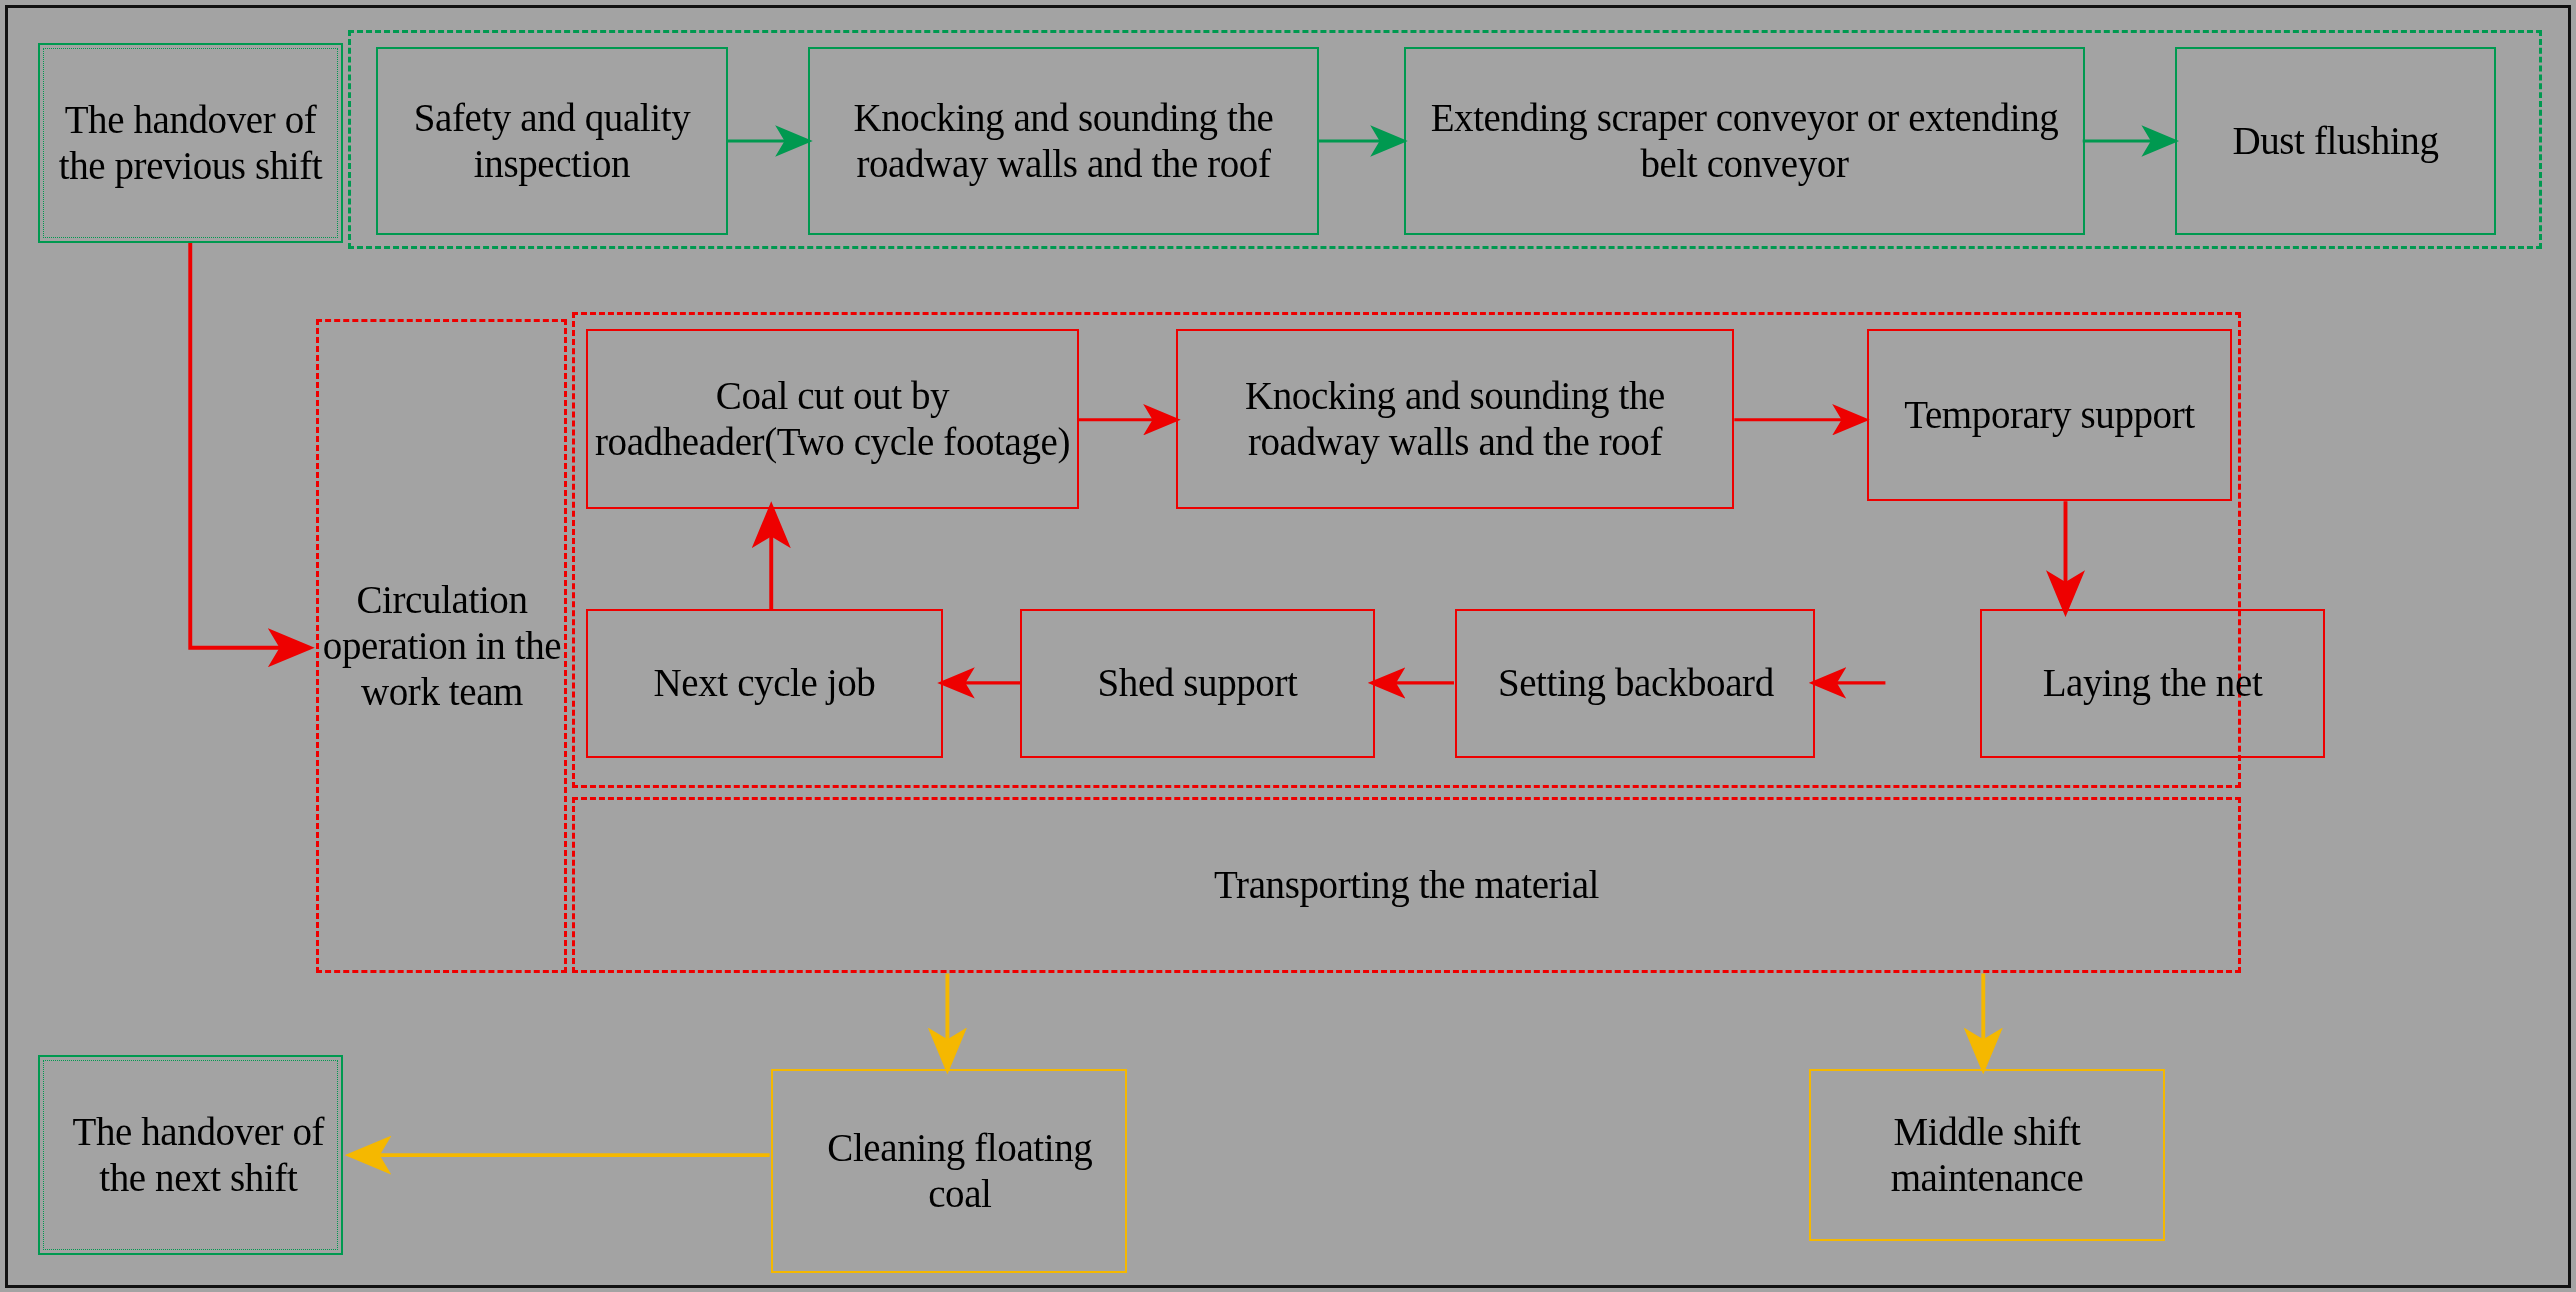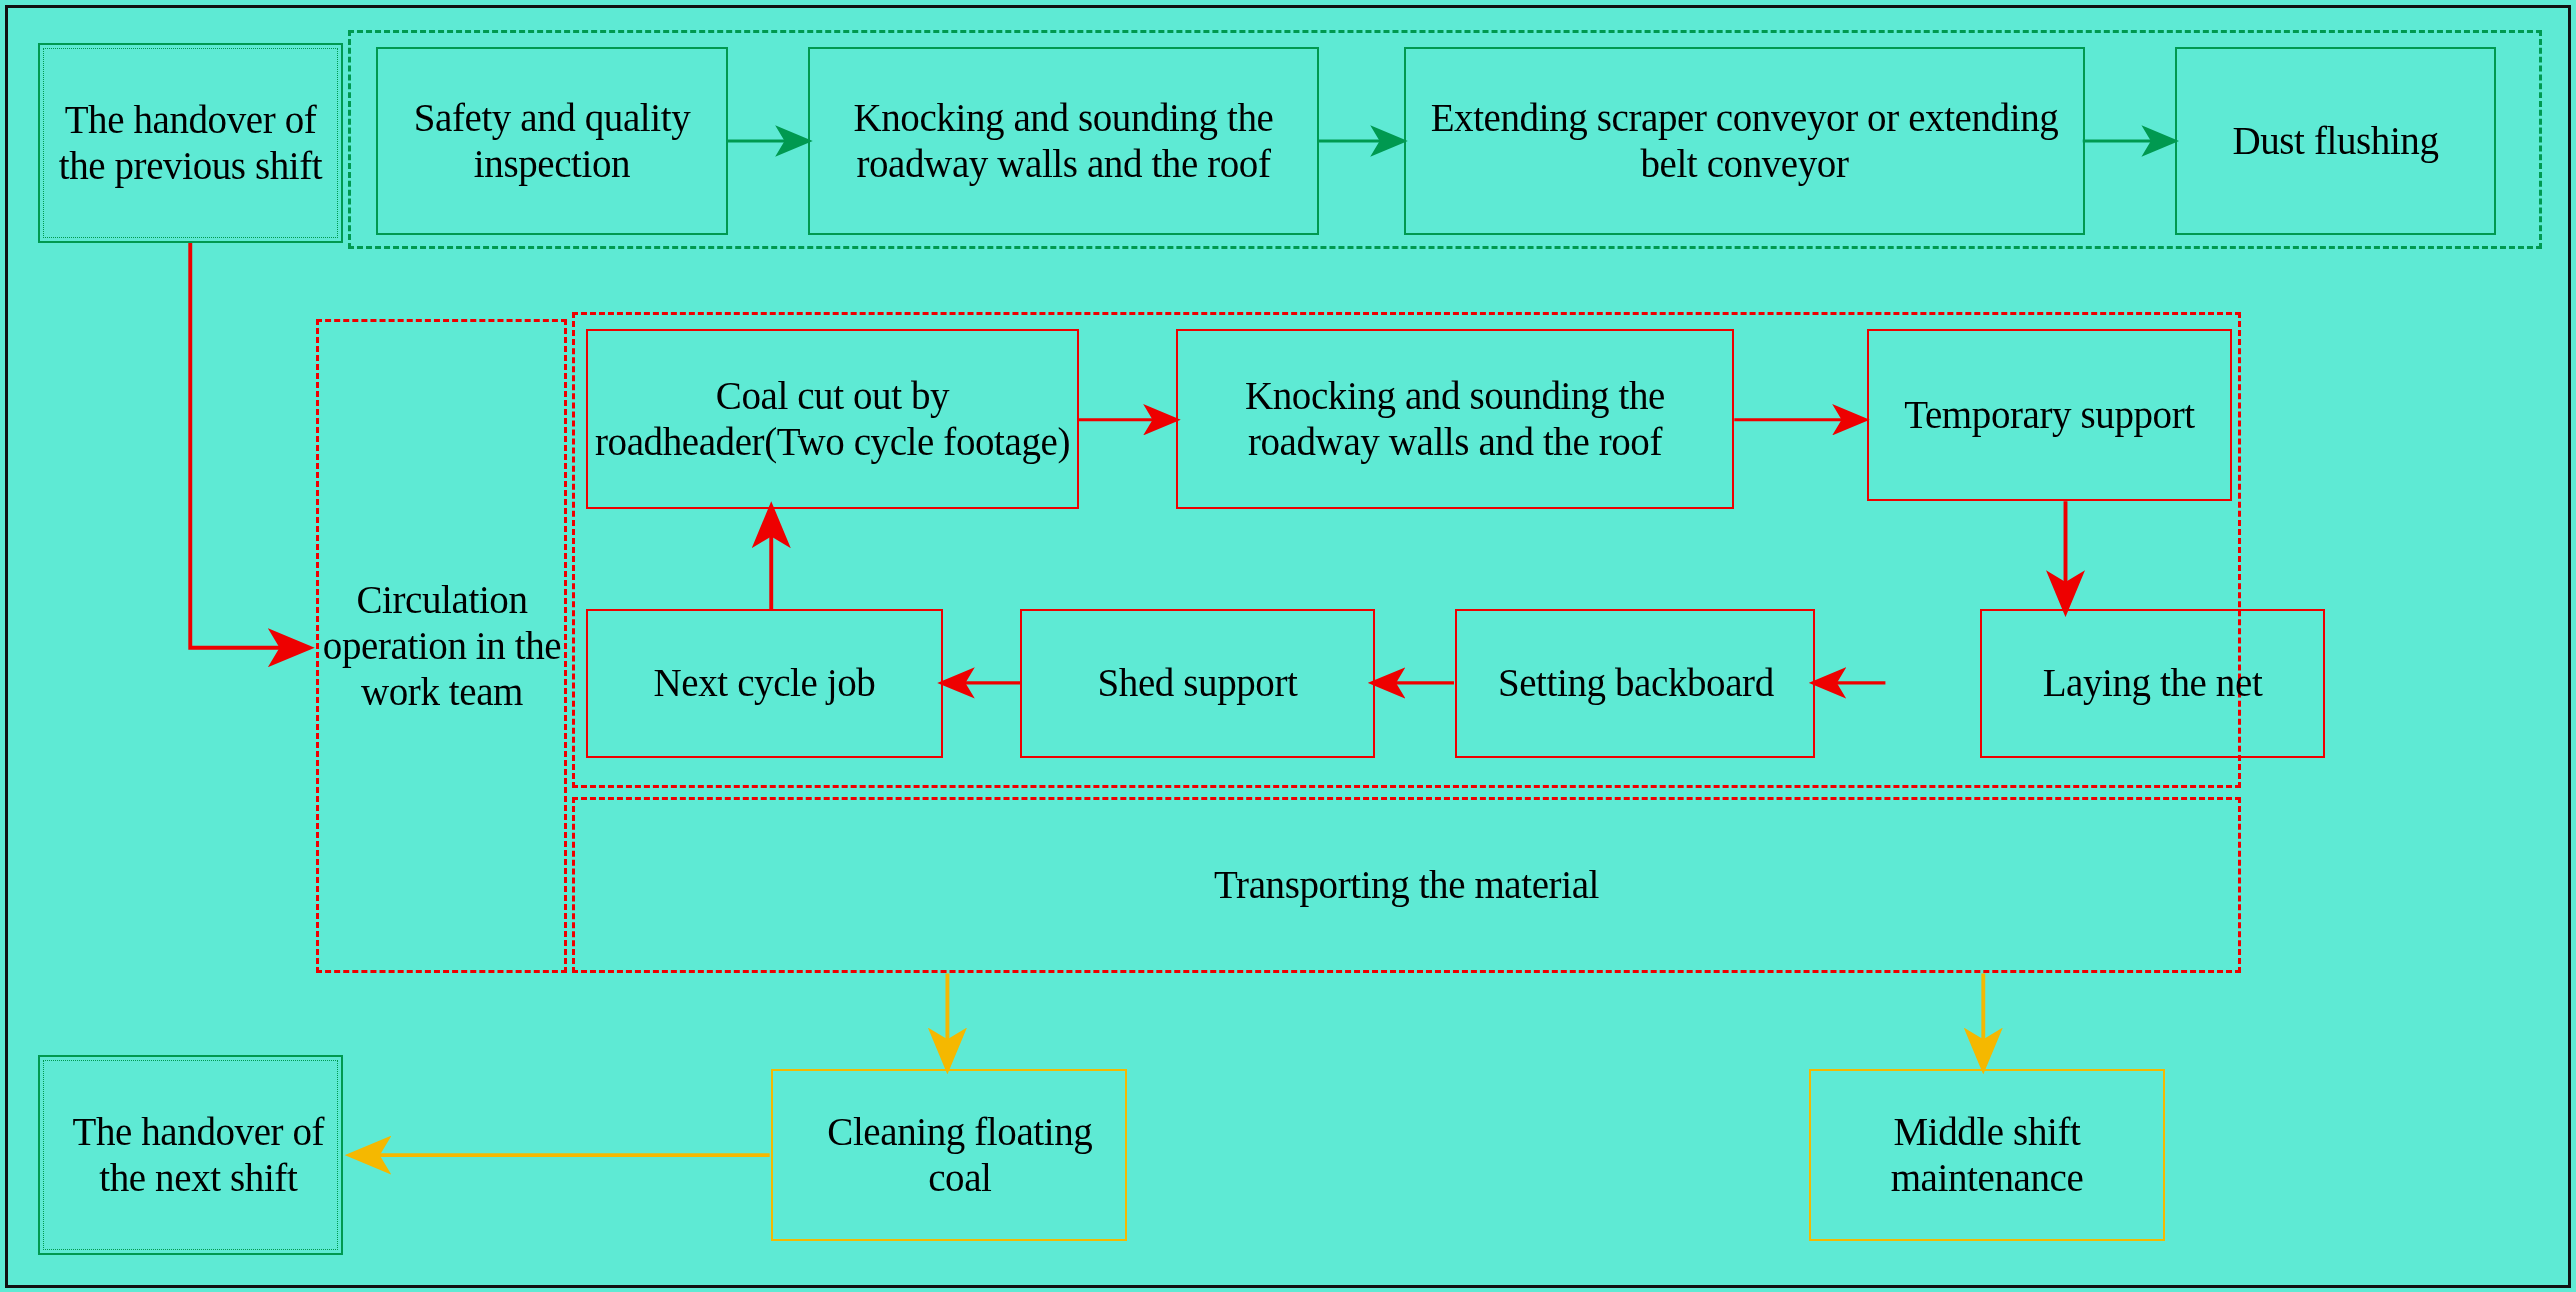--- a/index.html
+++ b/index.html
@@ -4,21 +4,21 @@
 <style>
   html, body {
     margin: 0;
     padding: 0;
     background: #ffffff;
   }
   #canvas {
     position: relative;
     width: 2576px;
     height: 1293px;
-    background: #5eead4;
+    background: #a3a3a3;
     font-family: "Liberation Serif", "DejaVu Serif", serif;
     overflow: hidden;
   }
   svg.layer {
     position: absolute;
     left: 0;
     top: 0;
     width: 2576px;
     height: 1293px;
     overflow: visible;
@@ -163,21 +163,21 @@
   </div>
 
   <div class="node node-red fs-50" style="left:586px; top:609px; width:357px; height:149px;">
     <span>Next cycle job</span>
   </div>
 
   <div class="node fs-50" style="left:572px; top:797px; width:1669px; height:176px; border:none;">
     <span>Transporting the material</span>
   </div>
 
-  <div class="node node-amber fs-50" style="left:771px; top:1069px; width:356px; height:172px;padding-left:28px;">
+  <div class="node node-amber fs-50" style="left:771px; top:1069px; width:356px; height:204px;padding-left:28px;">
     <span>Cleaning floating coal</span>
   </div>
 
   <div class="node node-amber fs-50" style="left:1809px; top:1069px; width:356px; height:172px;">
     <span>Middle shift maintenance</span>
   </div>
 
   <div class="node node-green-double fs-50" style="left:38px; top:1055px; width:305px; height:200px;padding-left:22px;">
     <span>The handover of the next shift</span>
   </div>

